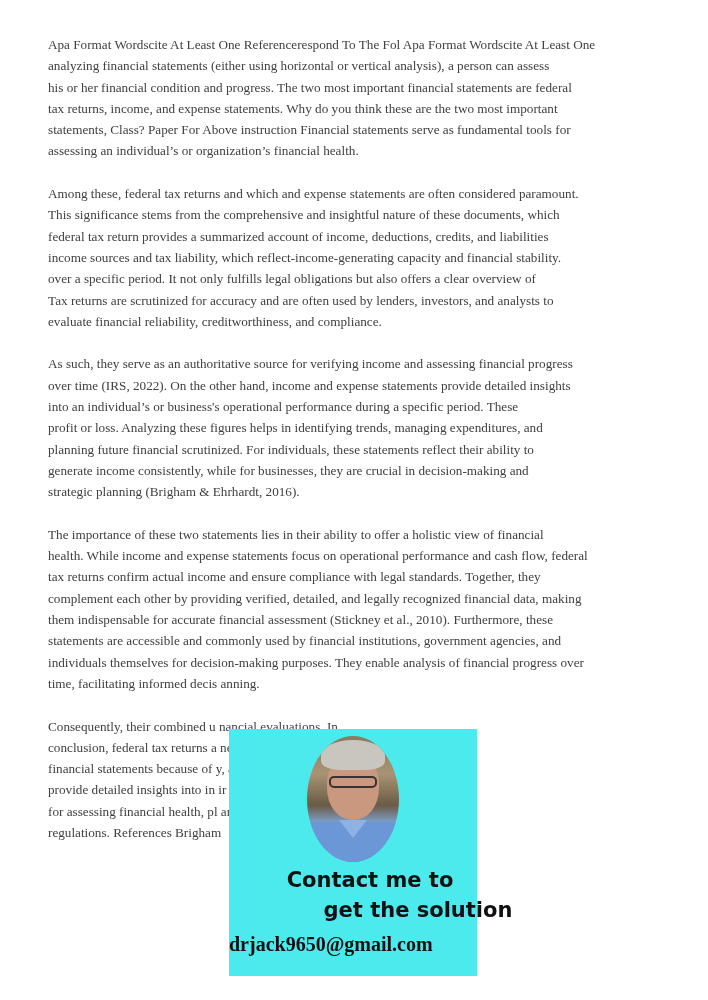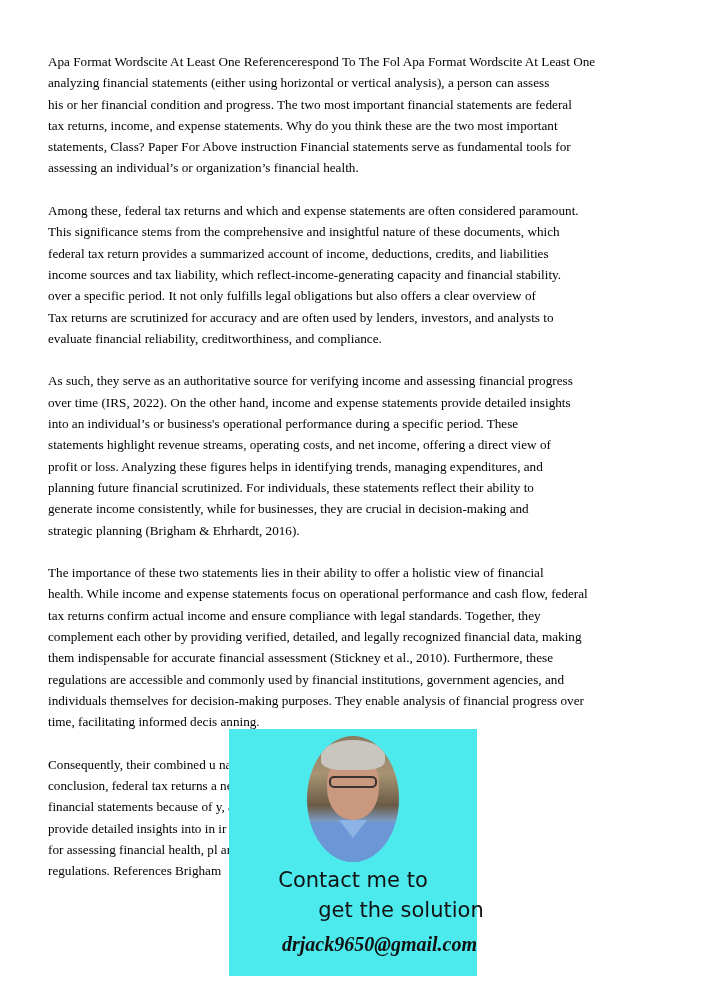--- a/index.html
+++ b/index.html
@@ -1,48 +1,48 @@
 <!DOCTYPE html>
 <html><head>
   <meta charset="utf-8">
   <style>
     html, body { margin: 0; padding: 0; background: #ffffff; }
     body { width: 708px; height: 1000px; position: relative; overflow: hidden; }
     .page {
-      position: absolute; left: 48px; top: 51px; width: 610px;
+      position: absolute; left: 48px; top: 34px; width: 610px;
       font-family: "Liberation Serif", "DejaVu Serif", serif;
-      font-size: 13.2px; line-height: 21.3px; color: #000000;
+      font-size: 13.2px; line-height: 21.3px; color: #404040;
     }
     .para { margin: 0 0 21.3px 0; }
     .line { display: block; white-space: nowrap; }
     .promo {
       position: absolute; left: 229px; top: 729px; width: 248px; height: 247px;
       background: #4deaed;
     }
     .avatar {
       position: absolute; left: 78px; top: 7px; width: 92px; height: 126px;
       border-radius: 50%; overflow: hidden;
       background: linear-gradient(180deg, #8a7a60 0%, #a89474 30%, #6b5a45 55%, #7fa6d8 70%, #5d86c4 100%);
     }
     .avatar .hair { position:absolute; left:14px; top:4px; width:64px; height:30px; border-radius:50% 50% 30% 30%; background:#c9c6c0; }
     .avatar .face { position:absolute; left:20px; top:18px; width:52px; height:66px; border-radius:45% 45% 48% 48%; background:#c9987e; }
     .avatar .glasses { position:absolute; left:22px; top:40px; width:48px; height:12px; border:2px solid #3a3230; border-radius:5px; box-sizing:border-box; }
     .avatar .shirt { position:absolute; left:0; top:86px; width:92px; height:40px; background:#6b97d6; }
     .avatar .collar { position:absolute; left:32px; top:84px; width:28px; height:18px; background:#8db3e6; clip-path: polygon(0 0, 50% 100%, 100% 0); }
     .promo-title {
-      position: absolute; left: 0; width: 248px; text-align: center;
-      font-family: "DejaVu Sans", "Liberation Sans", sans-serif; font-weight: normal;
+      position: absolute; left: 17px; width: 248px; text-align: center;
+      font-family: "DejaVu Sans", "Liberation Sans", sans-serif; font-weight: bold;
       font-size: 21px; color: #111; line-height: 30px;
     }
     .promo-title.l1 { top: 136px; }
     .promo-title.l2 { top: 166px; margin-left: 48px; }
     .promo-email {
-      position: absolute; left: 0; top: 204px; width: 248px; text-align: right;
+      position: absolute; left: 0; top: 204px; width: 248px; text-align: left;
       font-family: "Liberation Serif", "DejaVu Serif", serif; font-weight: bold;
-      font-size: 20px; color: #111; font-style: italic;
+      font-size: 20px; color: #111;
     }
   </style>
 </head>
 <body>
 
 <div class="page">
   <p class="para">
     <span class="line">Apa Format Wordscite At Least One Referencerespond To The Fol Apa Format Wordscite At Least One</span>
     <span class="line">analyzing financial statements (either using horizontal or vertical analysis), a person can assess</span>
     <span class="line">his or her financial condition and progress. The two most important financial statements are federal</span>
@@ -56,33 +56,32 @@
     <span class="line">federal tax return provides a summarized account of income, deductions, credits, and liabilities</span>
     <span class="line">income sources and tax liability, which reflect-income-generating capacity and financial stability.</span>
     <span class="line">over a specific period. It not only fulfills legal obligations but also offers a clear overview of</span>
     <span class="line">Tax returns are scrutinized for accuracy and are often used by lenders, investors, and analysts to</span>
     <span class="line">evaluate financial reliability, creditworthiness, and compliance.</span>
   </p>
   <p class="para">
     <span class="line">As such, they serve as an authoritative source for verifying income and assessing financial progress</span>
     <span class="line">over time (IRS, 2022). On the other hand, income and expense statements provide detailed insights</span>
     <span class="line">into an individual’s or business's operational performance during a specific period. These</span>
-    <span class="line">statements highlight revenue streams, operating costs, and net income, offering a direct view of</span>
     <span class="line">profit or loss. Analyzing these figures helps in identifying trends, managing expenditures, and</span>
     <span class="line">planning future financial scrutinized. For individuals, these statements reflect their ability to</span>
     <span class="line">generate income consistently, while for businesses, they are crucial in decision-making and</span>
     <span class="line">strategic planning (Brigham &amp; Ehrhardt, 2016).</span>
   </p>
   <p class="para">
     <span class="line">The importance of these two statements lies in their ability to offer a holistic view of financial</span>
     <span class="line">health. While income and expense statements focus on operational performance and cash flow, federal</span>
     <span class="line">tax returns confirm actual income and ensure compliance with legal standards. Together, they</span>
     <span class="line">complement each other by providing verified, detailed, and legally recognized financial data, making</span>
     <span class="line">them indispensable for accurate financial assessment (Stickney et al., 2010). Furthermore, these</span>
-    <span class="line">regulations are accessible and commonly used by financial institutions, government agencies, and</span>
+    <span class="line">statements are accessible and commonly used by financial institutions, government agencies, and</span>
     <span class="line">individuals themselves for decision-making purposes. They enable analysis of financial progress over</span>
     <span class="line">time, facilitating informed decis                                                              anning.</span>
   </p>
   <p class="para">
     <span class="line">Consequently, their combined u                                                              nancial evaluations. In</span>
     <span class="line">conclusion, federal tax returns a                                                              ned the most important</span>
     <span class="line">financial statements because of                                                              y, and ability to</span>
     <span class="line">provide detailed insights into in                                                              ir analysis is vital</span>
     <span class="line">for assessing financial health, pl                                                              ance with tax</span>
     <span class="line">regulations. References Brigham</span>

